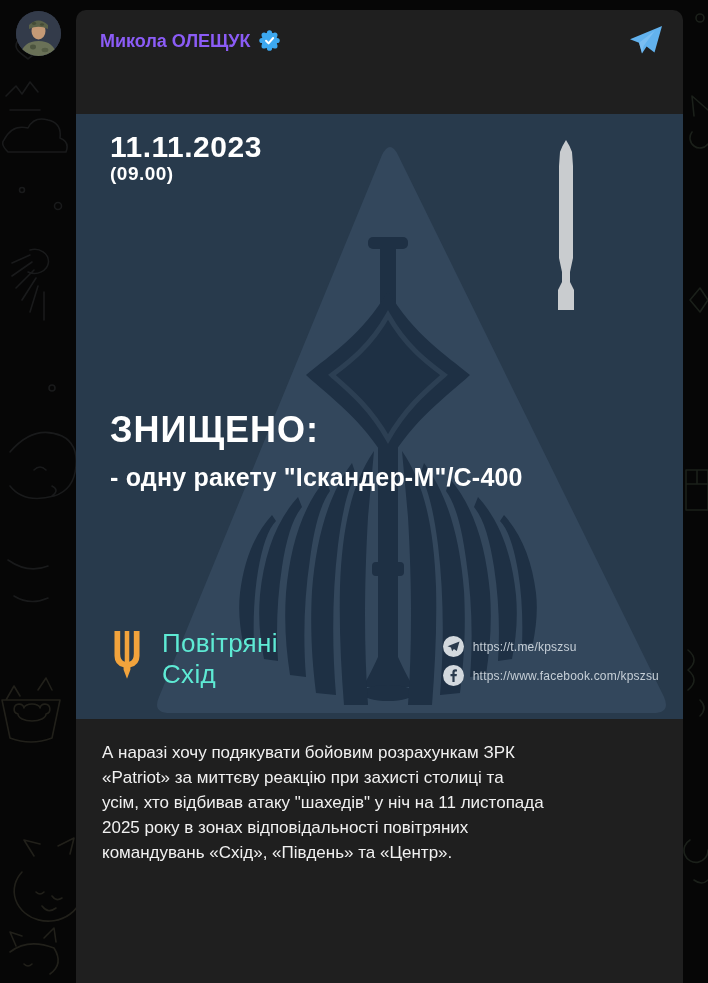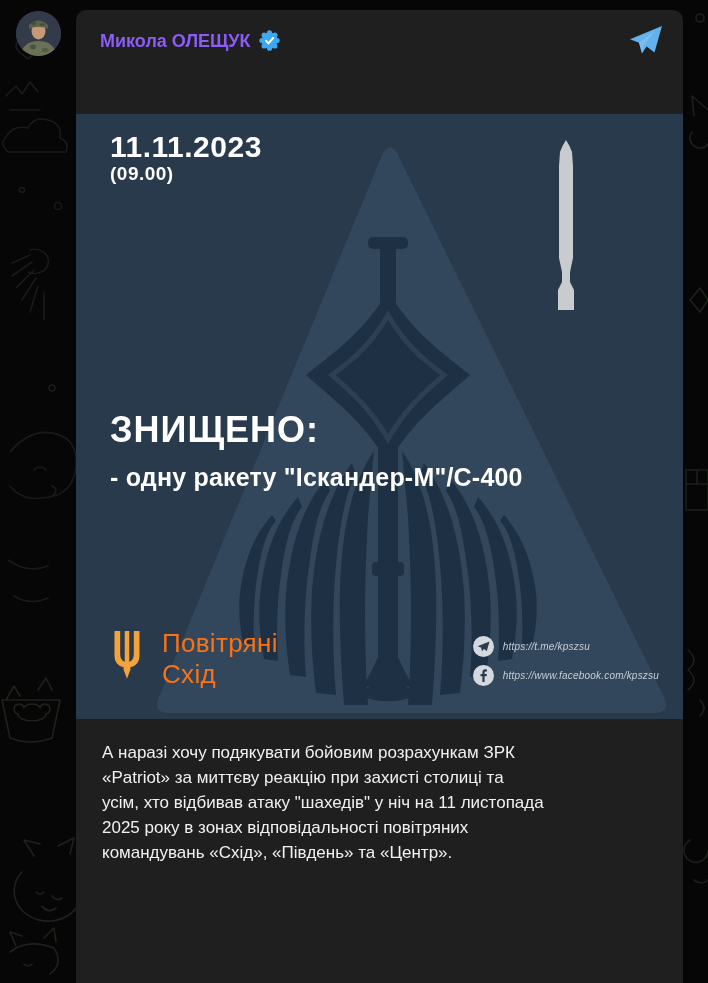--- a/index.html
+++ b/index.html
@@ -26,25 +26,25 @@
   .emblem{position:absolute;left:0;top:0;}
   .date-block{position:absolute;left:34px;top:16px;color:#ffffff;}
   .date-line{font-size:30px;font-weight:bold;letter-spacing:.5px;line-height:1.1;}
   .time-line{font-size:19px;font-weight:bold;letter-spacing:.5px;line-height:1.15;}
   .missile{position:absolute;left:478px;top:26px;}
   .destroyed{position:absolute;left:34px;top:294px;color:#ffffff;}
   .destroyed-heading{font-size:36px;font-weight:bold;letter-spacing:1px;line-height:1.2;}
   .destroyed-item{font-size:25px;font-weight:bold;letter-spacing:.2px;line-height:1.3;margin-top:10px;}
   .brand{position:absolute;left:36px;top:514px;display:flex;align-items:flex-start;}
   .brand-trident{margin-top:3px;}
-  .brand-text{margin-left:20px;color:#f97316;font-size:26px;font-weight:500;line-height:1.18;letter-spacing:.3px;}
+  .brand-text{margin-left:20px;color:#5eead4;font-size:26px;font-weight:500;line-height:1.18;letter-spacing:.3px;}
   .links{position:absolute;right:24px;top:522px;}
   .link-row{display:flex;align-items:center;margin-bottom:8px;cursor:pointer;}
   .link-icon{flex:0 0 auto;display:block;}
-  .link-text{margin-left:9px;color:#c6cfd7;font-size:10px;letter-spacing:.2px;font-style:italic;}
+  .link-text{margin-left:9px;color:#c6cfd7;font-size:12px;letter-spacing:.2px;}
 
   
   .caption{padding:22px 26px 30px 26px;color:#f1f1f1;font-size:17px;line-height:1.47;}
   .caption p{margin:0;white-space:pre-line;}
   .caption p + p{margin-top:25px;}
   .bolt{color:#ffd058;margin-right:4px;}
 </style>
 </head>
 <body>
 

